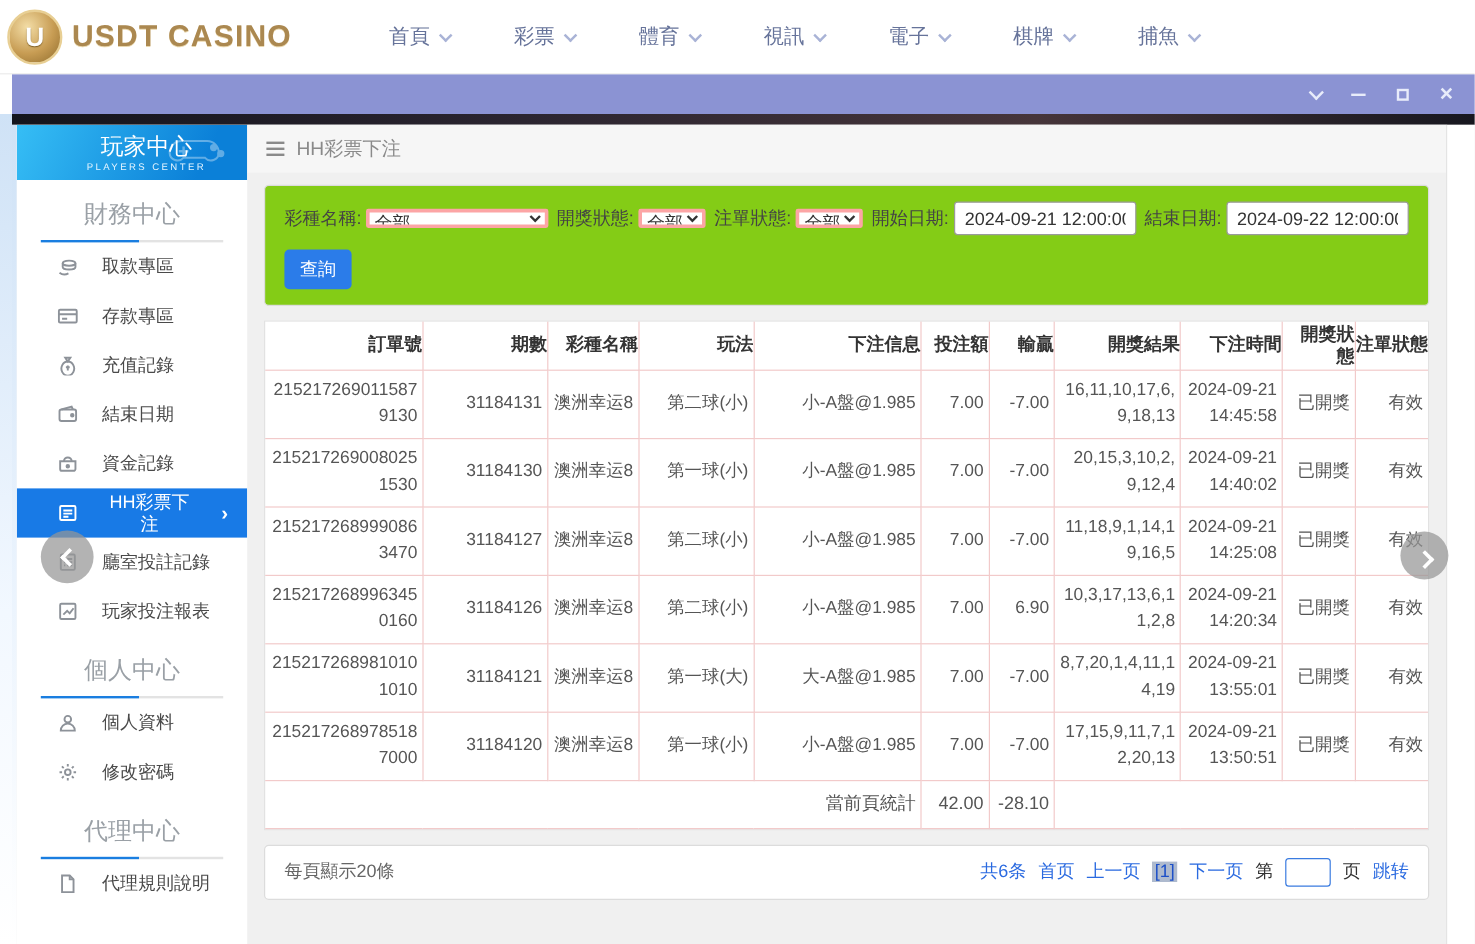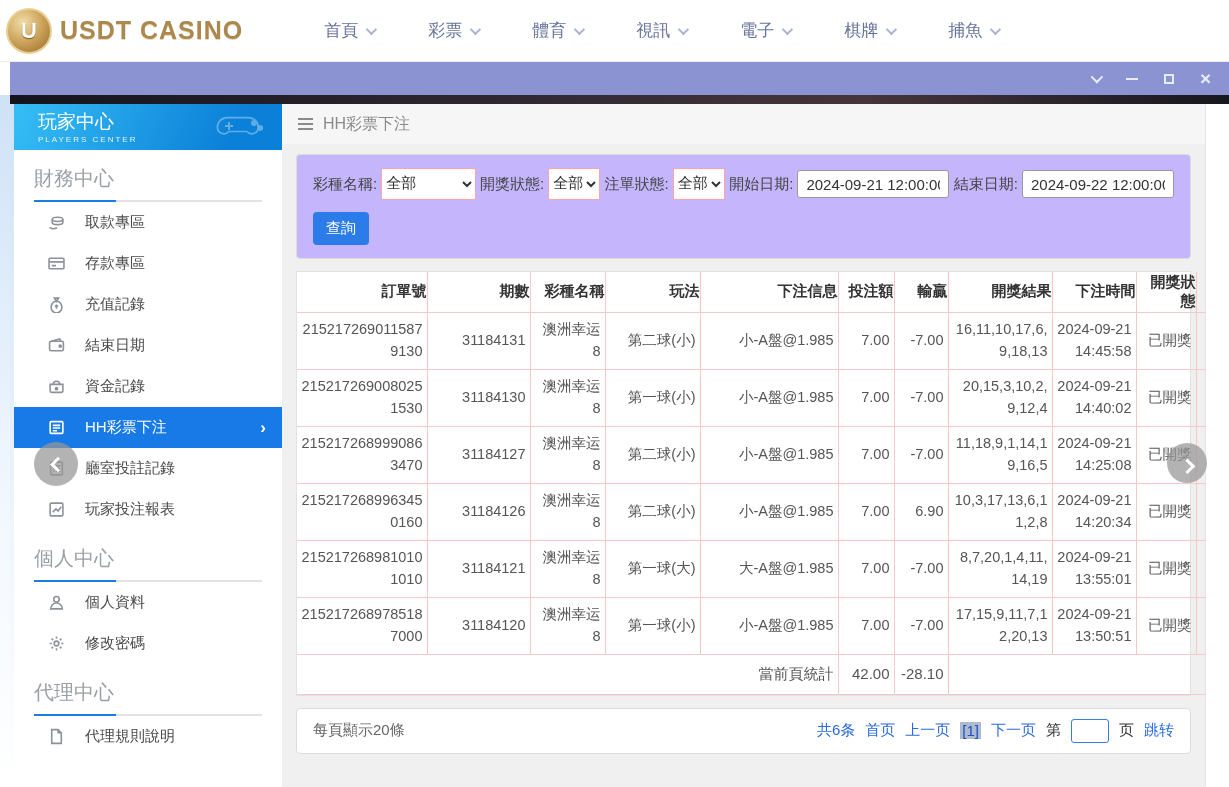--- a/index.html
+++ b/index.html
@@ -36,21 +36,21 @@
 
   
   .win-body { position:absolute; left:10px; top:95px; width:1219px; height:692px; background:#f0f0f0; }
   .photo-strip { height:9px; background:linear-gradient(90deg,#14141c,#2b2530 35%,#46353a 70%,#17171f); }
   .app { display:flex; height:683px; }
   .left-gap { width:4px; background:linear-gradient(#cfe2f6,#eaf3fd 55%,#fff); }
   .page-left-strip { position:absolute; left:0; top:95px; width:10px; height:692px;
                      background:linear-gradient(#cfe2f6,#f2f8ff 60%,#fff); z-index:1; }
 
   
-  .sidebar { width:268px; background:#fff; position:relative; overflow:hidden; }
+  .sidebar { width:192px; background:#fff; position:relative; overflow:hidden;text-align:center; }
   .side-head { height:46px; background:linear-gradient(115deg,#36bef5,#0b80d8 80%);
                color:#fff; padding:5px 0 0 24px; position:relative; }
   .side-title { font-size:19px; }
   .side-sub { font-size:8px; letter-spacing:2px; color:#e2f4ff; }
   .side-gamepad { position:absolute; right:14px; top:6px; opacity:.35; }
   .side-section-title { margin:15px 20px 0 20px; font-size:20px; color:#9aa0a6; font-weight:normal; }
   .side-underline { margin:8px 20px 0 20px; height:2px;
                     background:linear-gradient(90deg,#1a7ee0 0 82px,#e3e3e3 82px); }
   .side-item { height:41px; display:flex; align-items:center; gap:20px; padding-left:34px;
                color:#4a4a4a; font-size:15px; cursor:pointer; }
@@ -60,26 +60,26 @@
   .side-item .item-arrow { margin-left:auto; margin-right:16px; font-size:17px; font-weight:bold; }
 
   
   .main { flex:1; background:#f0f0f0; display:flex; flex-direction:column; min-width:0; }
   .page-head { height:40px; display:flex; align-items:center; gap:10px; padding-left:16px;
                color:#8a8a8a; font-size:16px; background:#f6f6f6; }
   .hamburger { display:flex; flex-direction:column; gap:3px; }
   .hamburger i { width:15px; height:2px; background:#8a8a8a; }
   .content { padding:10px 14px 0 14px; }
 
-  .filter-card { background:#c4b5fd; border:1px solid #dcdcdc; border-radius:4px; padding:13px 16px 13px 16px; }
+  .filter-card { background:#84cc16; border:1px solid #dcdcdc; border-radius:4px; padding:13px 16px 13px 16px; }
   .filter-row { display:flex; align-items:center; font-size:15px; color:#444; white-space:nowrap; }
   .filter-row label { margin-right:4px; }
   .filter-row .gap { width:10px; }
-  select { height:32px; font-size:15px; color:#333; border:1px solid #fca5a5; border-radius:2px;
-           background:#fff; font-family:Liberation Mono, monospace; }
+  select { height:16px; font-size:15px; color:#333; border:3px solid #fca5a5; border-radius:2px;
+           background:#fff; font-family:Liberation Sans, sans-serif; }
   .sel-wide { width:210px; } .sel-mid { width:66px; } .sel-small { width:56px; }
   .date-input { width:152px; height:28px; border:1px solid #9a9a9a; border-radius:3px;
                 padding:0 8px; font-size:15px; color:#333; font-family:"Liberation Sans",sans-serif; }
   .btn-search { margin-top:12px; background:#2b7ce9; color:#fff; border:none; border-radius:4px;
                 font-size:15px; padding:7px 13px; cursor:pointer; display:inline-block; }
 
   .table-card { margin-top:12px; background:#fff; border:1px solid #e2e2e2; }
   table { width:100%; border-collapse:collapse; table-layout:fixed; text-align:right;padding-left:21px; }
   th { font-size:15px; color:#333; font-weight:bold; height:40px; border:1px solid #f2caca; }
   td { font-size:14.5px; color:#555; border:1px solid #f2caca; padding:2px 4px;

